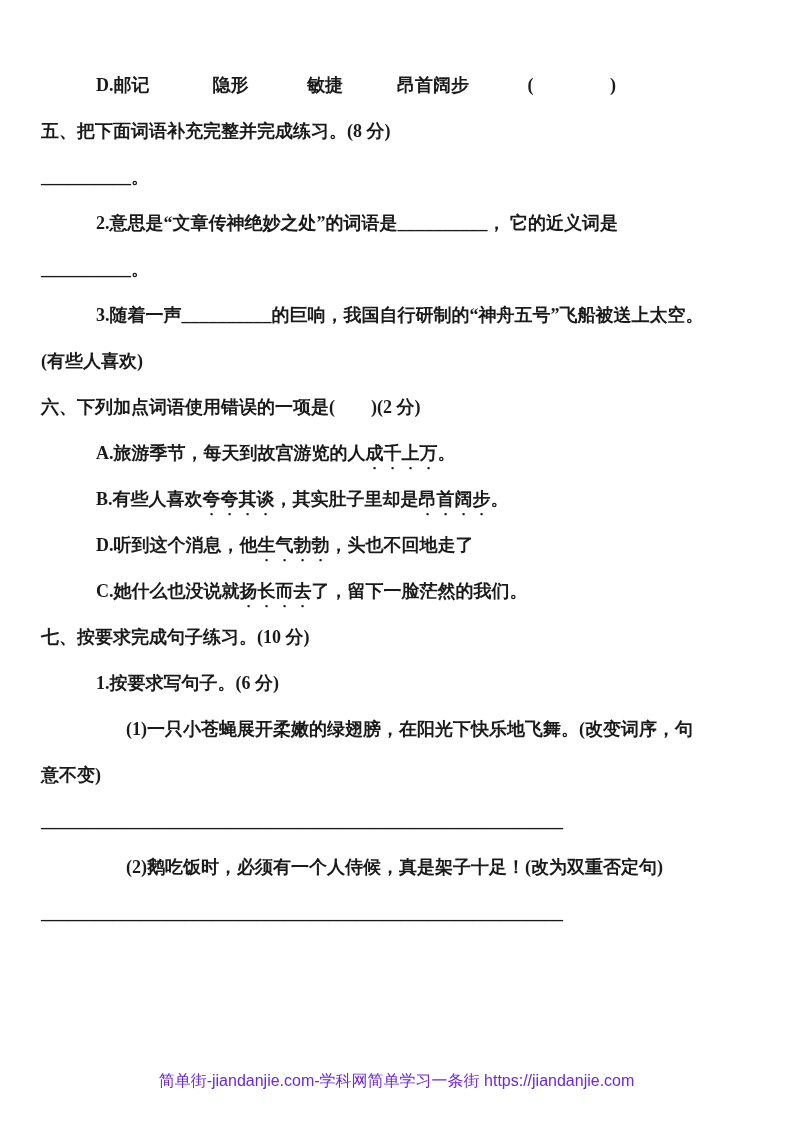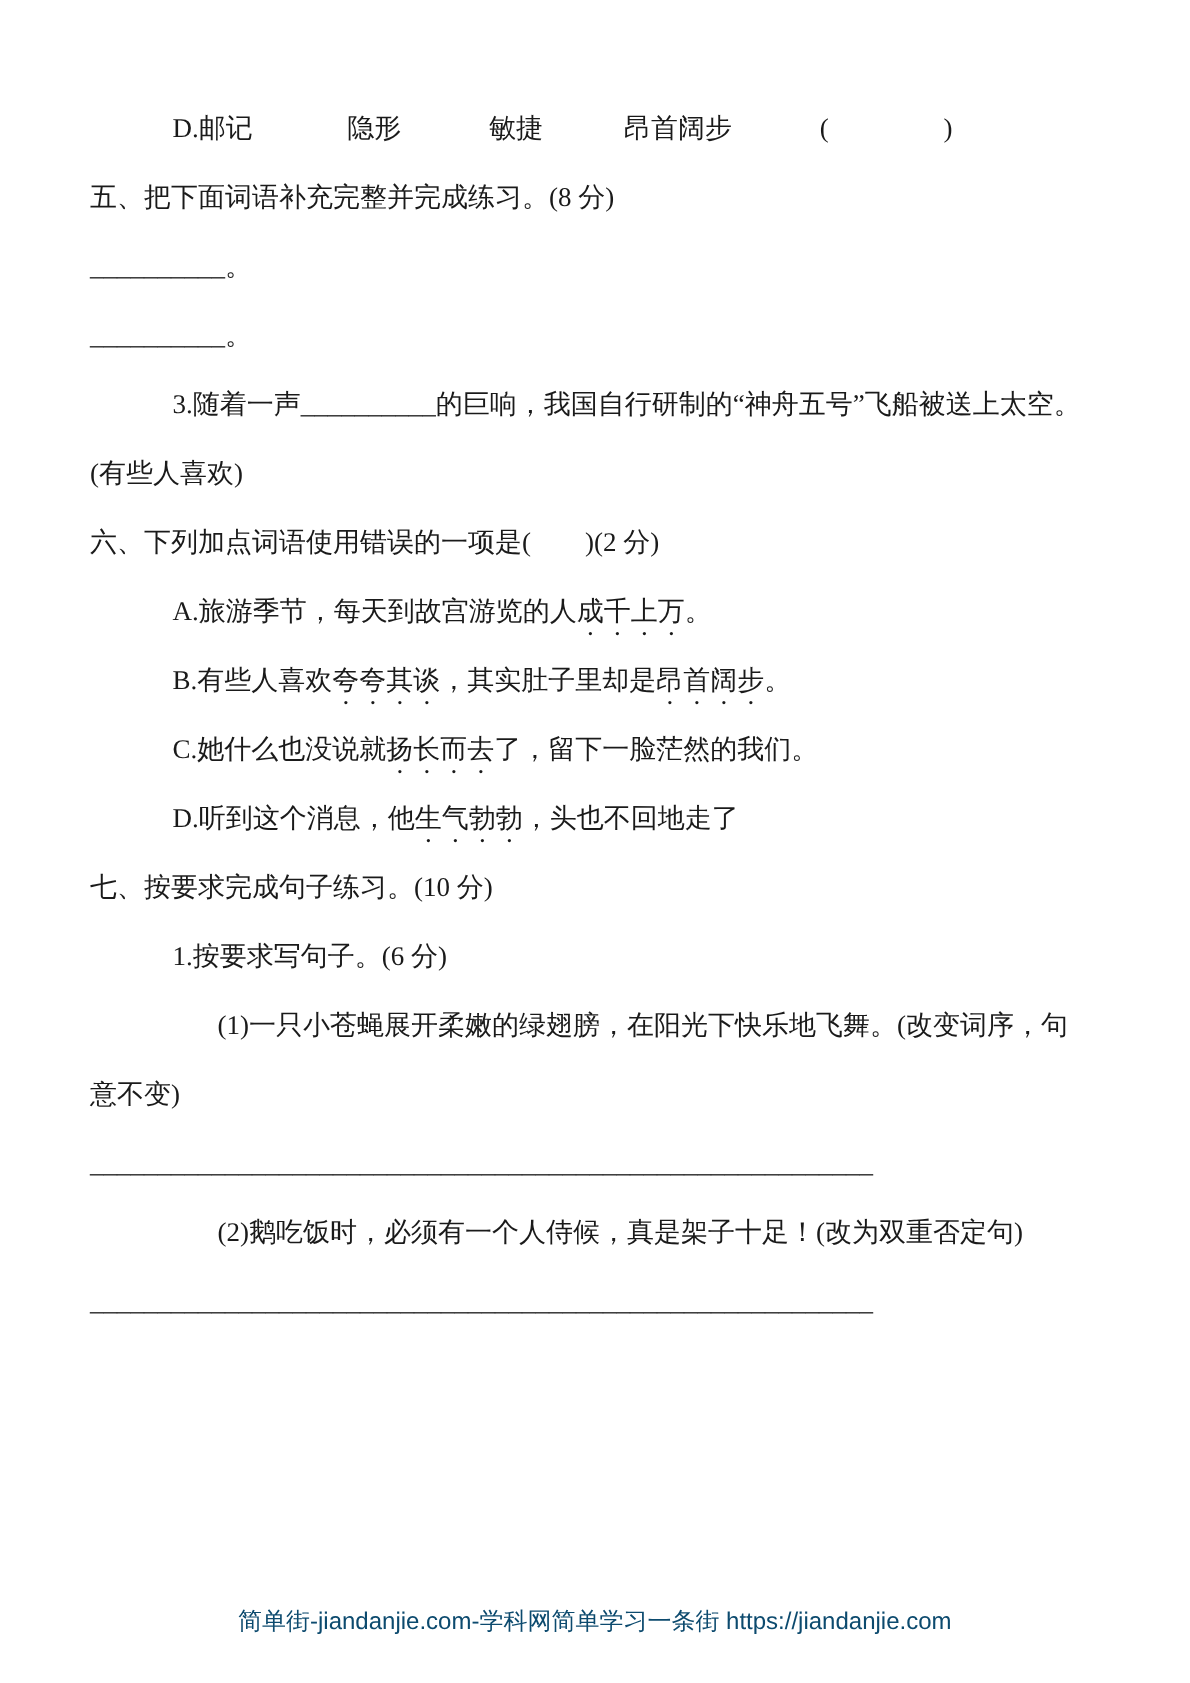--- a/index.html
+++ b/index.html
@@ -7,70 +7,71 @@
   .page {
     position: relative;
     width: 793px;
     height: 1122px;
     background: #ffffff;
     overflow: hidden;
     font-family: "Liberation Serif", "DejaVu Serif", serif;
     font-size: 18px;
     color: #1a1a1a;
   }
-  .content { padding: 62px 18px 0 60px; }
+  .content { padding: 62px 18px 0 41px; font-weight: bold; }
   .line { height: 46px; line-height: 46px; white-space: pre; }
   .indent-1 { padding-left: 55px; }
   .indent-2 { padding-left: 85px; }
   .emph {
     -webkit-text-emphasis: dot #1a1a1a;
     -webkit-text-emphasis-position: under right;
     text-emphasis: dot #1a1a1a;
     text-emphasis-position: under right;
   }
   .underlined { text-decoration: underline; text-underline-offset: 4px; }
   .blank { letter-spacing: 0; }
   .footer {
     position: absolute;
     left: 0; right: 0; bottom: 30px;
     text-align: center;
-    color: #0c4a6e;
+    color: #6d28d9;
     font-size: 16px;
     font-family: "Liberation Sans", "DejaVu Sans", sans-serif;
     white-space: pre;
   }
 </style>
 </head>
 <body>
 
 <div class="page">
   <div class="content">
 
     <div class="line indent-1">D.邮记              隐形             敏捷            昂首阔步             (                 )</div>
 
     <div class="line">五、把下面词语补充完整并完成练习。(8 分)</div>
 
 
 
     <div class="line">__________。</div>
 
+    <div class="line indent-1">2.意思是“文章传神绝妙之处”的词语是__________， 它的近义词是</div>
     <div class="line">__________。</div>
 
     <div class="line indent-1">3.随着一声__________的巨响，我国自行研制的“神舟五号”飞船被送上太空。</div>
     <div class="line">(有些人喜欢)</div>
 
     <div class="line">六、下列加点词语使用错误的一项是(        )(2 分)</div>
 
     <div class="line indent-1"><span>A.旅游季节，每天到故宫游览的人</span><span class="emph">成千上万</span><span>。</span></div>
 
     <div class="line indent-1"><span>B.有些人喜欢</span><span class="emph">夸夸其谈</span><span>，其实肚子里却是</span><span class="emph">昂首阔步</span><span>。</span></div>
 
+    <div class="line indent-1"><span>D.听到这个消息，他</span><span class="emph">生气勃勃</span><span>，头也不回地走了</span></div>
+
     <div class="line indent-1"><span>C.她什么也没说就</span><span class="emph">扬长而去</span><span>了，留下一脸茫然的我们。</span></div>
-
-    <div class="line indent-1"><span>D.听到这个消息，他</span><span class="emph">生气勃勃</span><span>，头也不回地走了</span></div>
 
     <div class="line">七、按要求完成句子练习。(10 分)</div>
 
     <div class="line indent-1">1.按要求写句子。(6 分)</div>
 
     <div class="line indent-2">(1)一只小苍蝇展开柔嫩的绿翅膀，在阳光下快乐地飞舞。(改变词序，句</div>
     <div class="line">意不变)</div>
 
     <div class="line"><span class="blank">__________________________________________________________</span></div>
 

